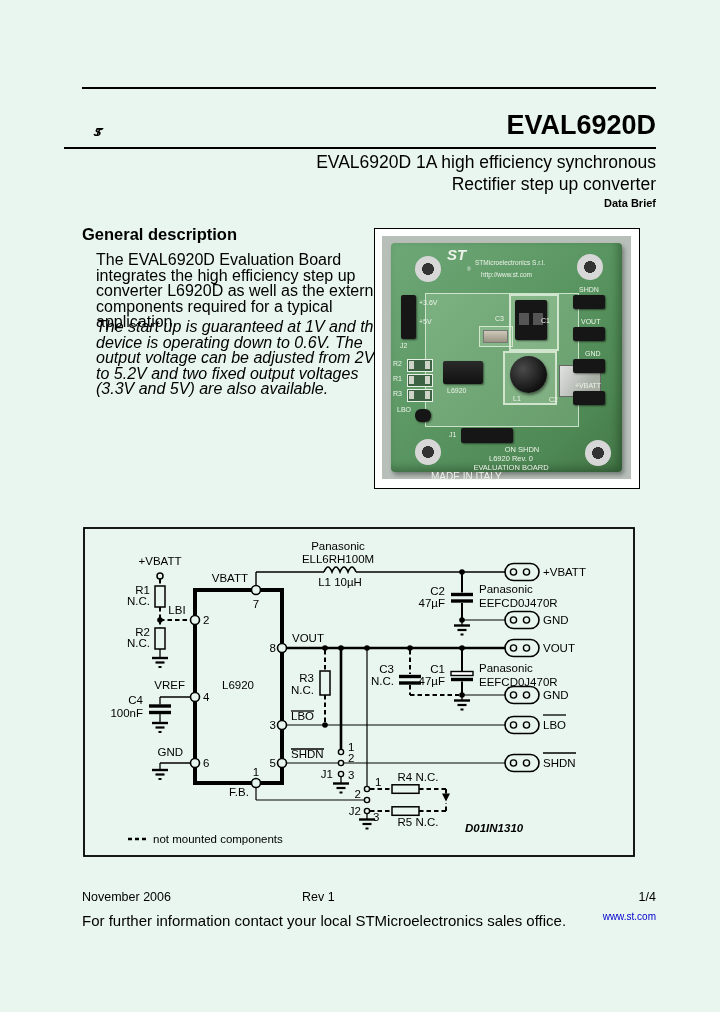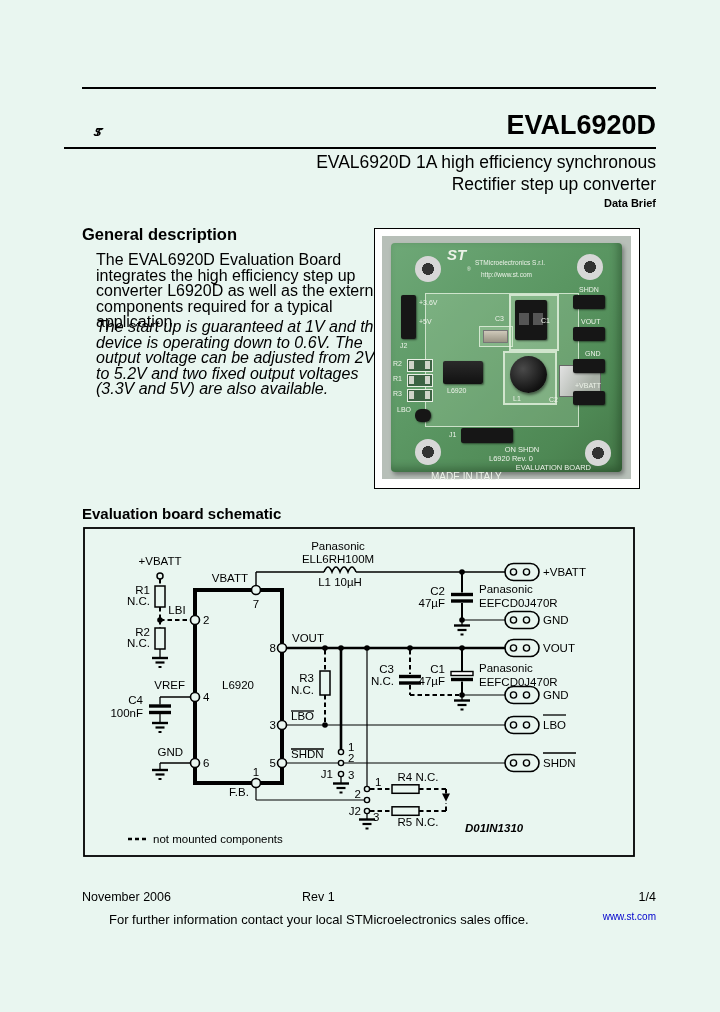--- a/index.html
+++ b/index.html
@@ -26,21 +26,21 @@
   .blk{position:absolute;background:#161616;border-radius:2px;box-shadow:1px 1px 2px rgba(0,0,0,.5);}
   .fp{position:absolute;border:1px solid #e8efe4;background:#3c6343;}
   .pad{position:absolute;background:#cfd4c9;width:5px;height:8px;top:1px;}
   
   .h2{position:absolute;left:82px;top:505px;font-size:15px;font-weight:bold;}
   svg text{font-family:"Liberation Sans",sans-serif;font-size:11.5px;fill:#000;}
   
   .f-date{position:absolute;left:82px;top:890px;font-size:12.5px;}
   .f-rev{position:absolute;left:302px;top:890px;font-size:12.5px;}
   .f-page{position:absolute;right:64px;top:890px;font-size:12.5px;}
-  .f-contact{position:absolute;left:82px;top:912px;font-size:13px;margin-left:27px;}
+  .f-contact{position:absolute;left:82px;top:912px;font-size:15px;}
   .f-web{position:absolute;right:64px;top:911px;font-size:10px;color:#0000cd;text-decoration:none;}
 </style>
 </head>
 <body>
 
 <div class="page">
 
   <div class="rule" style="left:82px;top:87px;width:574px;height:2px;"></div>
   <div class="abs" style="left:78px;top:92px;width:90px;height:52px;">
     <svg width="90" height="52" viewBox="0 0 90 52">
@@ -123,27 +123,26 @@
         <div class="blk" style="left:182px;top:84px;width:32px;height:14px;"></div>
         <div class="silk" style="left:194px;top:107px;">GND</div>
         <div class="blk" style="left:182px;top:116px;width:32px;height:14px;"></div>
         <div class="silk" style="left:184px;top:139px;">+VBATT</div>
         <div class="blk" style="left:182px;top:148px;width:32px;height:14px;"></div>
 
         <div class="silk" style="left:58px;top:188px;">J1</div>
         <div class="blk" style="left:70px;top:185px;width:52px;height:15px;"></div>
         <div class="silk" style="left:56px;top:203px;width:150px;text-align:center;font-size:7.5px;">ON SHDN</div>
         <div class="silk" style="left:40px;top:212px;width:160px;text-align:center;font-size:7.5px;">L6920 Rev. 0</div>
-        <div class="silk" style="left:40px;top:221px;width:160px;text-align:right;font-size:7.5px;">EVALUATION BOARD</div>
+        <div class="silk" style="left:40px;top:221px;width:160px;text-align:center;font-size:7.5px;">EVALUATION BOARD</div>
         <div class="silk" style="left:40px;top:230px;width:160px;font-size:10px;">MADE IN ITALY</div>
       </div>
     </div>
   </div>
 
-  <div class="h2">Evaluation board schematic</div>
   <svg class="abs" style="left:80px;top:525px;" width="560" height="335" viewBox="0 0 560 335">
     <rect x="4" y="3" width="550" height="328" fill="none" stroke="#000" stroke-width="1.8"></rect>
 
     <g>
       <rect x="115" y="65" width="87" height="193" fill="none" stroke="#000" stroke-width="4"></rect>
       <text x="158" y="164" text-anchor="middle" font-size="13.5">L6920</text>
     </g>
 
     <g>
       <text x="80" y="40" text-anchor="middle">+VBATT</text>

